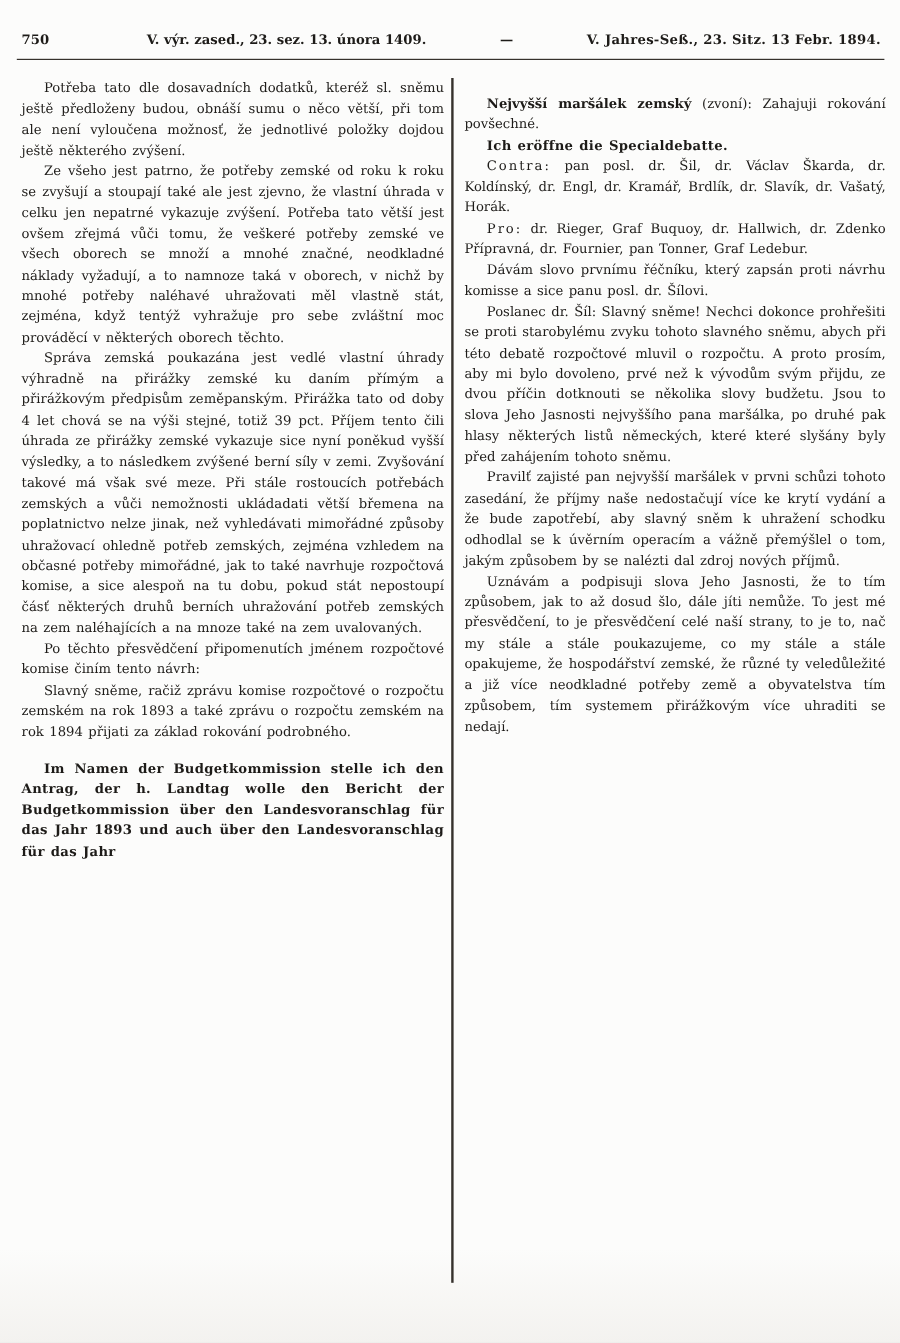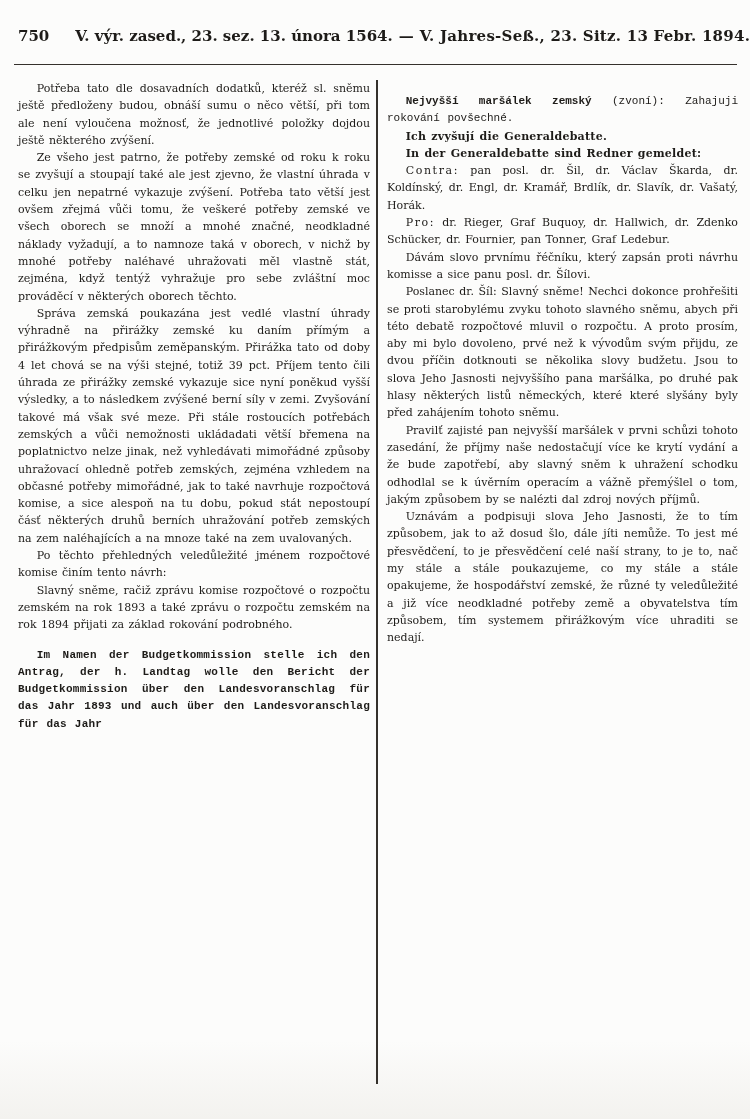--- a/index.html
+++ b/index.html
@@ -17,22 +17,22 @@
     height: 1119px;
     box-sizing: border-box;
     background: linear-gradient(#fcfcfb 0%, #fcfcfb 93%, #f3f2ef 100%);
     color: #1d1b18;
     overflow: hidden;
   }
   .page-header {
     display: flex;
     align-items: center;
     justify-content: space-between;
-    padding: 27px 16px 18px 18px;
-    font-size: 15px;
+    padding: 27px 16px 8px 18px;
+    font-size: 11px;
     font-weight: bold;
     white-space: nowrap;
   }
   .page-header .pgnum { margin-right: 26px; }
   .page-header .sep { margin: 0 6px; }
   .header-rule {
     border: 0;
     border-top: 1.6px solid #35312c;
     margin: 1px 13px 0 14px;
   }
@@ -56,61 +56,60 @@
     margin: 0;
     font-size: 11px;
     line-height: 17.3px;
     text-align: justify;
     text-indent: 1.7em;
     word-spacing: 0.09em;
     color: #1d1b18;
   }
   .noindent { text-indent: 0; }
   .gap { }
-  .gap-lg { margin-top: 13px; font-family: Liberation Mono, monospace; }
+  .gap-lg { margin-top: 13px; }
   .fraktur {
     font-weight: bold;
     letter-spacing: 0.25px;
   }
   .lead-bold { font-weight: bold; }
   .lead-spaced { letter-spacing: 1.6px; }
 </style>
 </head>
 <body>
 
 <div class="page">
 
   <header class="page-header">
     <span class="pgnum">750</span>
-    <span class="sess-cz">V. výr. zased., 23. sez. 13. února 1564.</span>
+    <span class="sess-cz">V. výr. zased., 23. sez. 13. února 1409.</span>
     <span class="sep">—</span>
     <span class="sess-de fraktur">V. Jahres-Seß., 23. Sitz. 13 Febr. 1894.</span>
   </header>
 
   <div class="header-rule"></div>
 
   <main class="columns">
 
     <section class="col-left">
       <p class="para">Potřeba tato dle dosavadních dodatků, kteréž sl. sněmu ještě předloženy budou, obnáší sumu o něco větší, při tom ale není vyloučena možnosť, že jednotlivé položky dojdou ještě některého zvýšení.</p>
       <p class="para">Ze všeho jest patrno, že potřeby zemské od roku k roku se zvyšují a stoupají také ale jest zjevno, že vlastní úhrada v celku jen nepatrné vykazuje zvýšení. Potřeba tato větší jest ovšem zřejmá vůči tomu, že veškeré potřeby zemské ve všech oborech se množí a mnohé značné, neodkladné náklady vyžadují, a to namnoze taká v oborech, v nichž by mnohé potřeby naléhavé uhražovati měl vlastně stát, zejména, když tentýž vyhražuje pro sebe zvláštní moc prováděcí v některých oborech těchto.</p>
       <p class="para">Správa zemská poukazána jest vedlé vlastní úhrady výhradně na přirážky zemské ku daním přímým a přirážkovým předpisům zeměpanským. Přirážka tato od doby 4 let chová se na výši stejné, totiž 39 pct. Příjem tento čili úhrada ze přirážky zemské vykazuje sice nyní poněkud vyšší výsledky, a to následkem zvýšené berní síly v zemi. Zvyšování takové má však své meze. Při stále rostoucích potřebách zemských a vůči nemožnosti ukládadati větší břemena na poplatnictvo nelze jinak, než vyhledávati mimořádné způsoby uhražovací ohledně potřeb zemských, zejména vzhledem na občasné potřeby mimořádné, jak to také navrhuje rozpočtová komise, a sice alespoň na tu dobu, pokud stát nepostoupí čásť některých druhů berních uhražování potřeb zemských na zem naléhajících a na mnoze také na zem uvalovaných.</p>
-      <p class="para">Po těchto přehledných veledůležité jménem rozpočtové komise činím tento návrh:</p>
+      <p class="para">Po těchto přesvědčení připomenutích jménem rozpočtové komise činím tento návrh:</p>
       <p class="para gap">Slavný sněme, račiž zprávu komise rozpočtové o rozpočtu zemském na rok 1893 a také zprávu o rozpočtu zemském na rok 1894 přijati za základ rokování podrobného.</p>
       <p class="para fraktur gap-lg">Im Namen der Budgetkommission stelle ich den Antrag, der h. Landtag wolle den Bericht der Budgetkommission über den Landesvoranschlag für das Jahr 1893 und auch über den Landesvoranschlag für das Jahr</p>
     </section>
 
     <div class="divider"></div>
 
     <section class="col-right">
       <p class="para gap-lg"><span class="lead-bold">Nejvyšší maršálek zemský</span><span> (zvoní): Zahajuji rokování povšechné.</span></p>
-      <p class="para fraktur">Ich zvyšují die Generaldebatte.</p>
-      <p class="para fraktur">In der Generaldebatte sind Redner gemeldet:</p>
+      <p class="para fraktur">Ich eröffne die Specialdebatte.</p>
       <p class="para"><span class="lead-spaced">Contra:</span><span> pan posl. dr. Šil, dr. Václav Škarda, dr. Koldínský, dr. Engl, dr. Kramář, Brdlík, dr. Slavík, dr. Vašatý, Horák.</span></p>
-      <p class="para"><span class="lead-spaced">Pro:</span><span> dr. Rieger, Graf Buquoy, dr. Hallwich, dr. Zdenko Schücker, dr. Fournier, pan Tonner, Graf Ledebur.</span></p>
+      <p class="para"><span class="lead-spaced">Pro:</span><span> dr. Rieger, Graf Buquoy, dr. Hallwich, dr. Zdenko Přípravná, dr. Fournier, pan Tonner, Graf Ledebur.</span></p>
       <p class="para">Dávám slovo prvnímu řéčníku, který zapsán proti návrhu komisse a sice panu posl. dr. Šílovi.</p>
       <p class="para gap"><span>Poslanec dr. Šíl:</span><span> Slavný sněme! Nechci dokonce prohřešiti se proti starobylému zvyku tohoto slavného sněmu, abych při této debatě rozpočtové mluvil o rozpočtu. A proto prosím, aby mi bylo dovoleno, prvé než k vývodům svým přijdu, ze dvou příčin dotknouti se několika slovy budžetu. Jsou to slova Jeho Jasnosti nejvyššího pana maršálka, po druhé pak hlasy některých listů německých, které které slyšány byly před zahájením tohoto sněmu.</span></p>
       <p class="para">Pravilť zajisté pan nejvyšší maršálek v prvni schůzi tohoto zasedání, že příjmy naše nedostačují více ke krytí vydání a že bude zapotřebí, aby slavný sněm k uhražení schodku odhodlal se k úvěrním operacím a vážně přemýšlel o tom, jakým způsobem by se nalézti dal zdroj nových příjmů.</p>
       <p class="para">Uznávám a podpisuji slova Jeho Jasnosti, že to tím způsobem, jak to až dosud šlo, dále jíti nemůže. To jest mé přesvědčení, to je přesvědčení celé naší strany, to je to, nač my stále a stále poukazujeme, co my stále a stále opakujeme, že hospodářství zemské, že různé ty veledůležité a již více neodkladné potřeby země a obyvatelstva tím způsobem, tím systemem přirážkovým více uhraditi se nedají.</p>
     </section>
 
   </main>
 
 </div>
 

